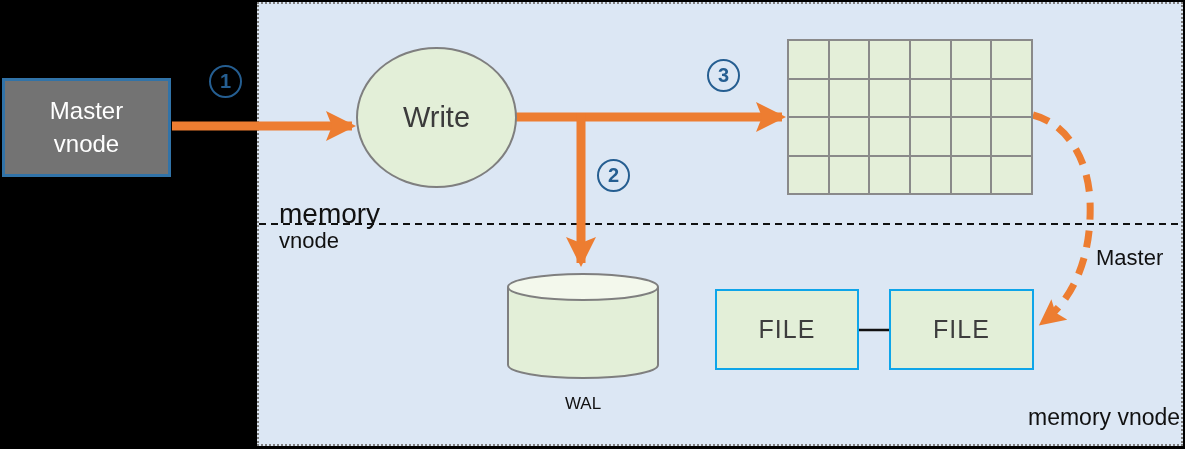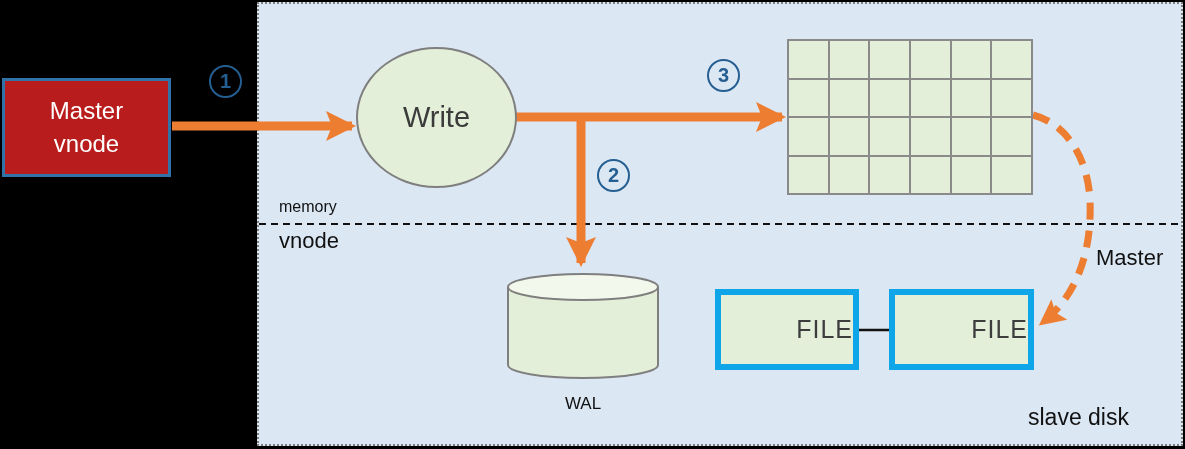--- a/index.html
+++ b/index.html
@@ -9,53 +9,53 @@
 
   
   .panel{left:257px;top:2px;width:926px;height:444px;box-sizing:border-box;
          background:#dce7f4;border:2px dotted #7f7f7f;z-index:1;}
 
   
   .wires{left:0;top:0;width:1185px;height:449px;z-index:2;pointer-events:none;}
 
   
   .master{left:2px;top:78px;width:169px;height:99px;box-sizing:border-box;
-          background:#b91c1c;border:3px solid #3173a8;z-index:3;
+          background:#737373;border:3px solid #3173a8;z-index:3;
           display:flex;align-items:center;justify-content:center;text-align:center;}
   .master span{color:#fff;font-size:24px;line-height:1.35;width:110px;}
 
   
   .write{left:356px;top:47px;width:161px;height:141px;box-sizing:border-box;
          background:#e3efd8;border:2px solid #7f7f7f;border-radius:50%;z-index:3;
          display:flex;align-items:center;justify-content:center;}
   .write span{color:#3b3b3b;font-size:29px;}
 
   
   .memtable{left:787px;top:39px;width:246px;height:156px;box-sizing:border-box;
             background:#8a8a8a;padding:2px;display:grid;gap:2px;z-index:3;}
   .memtable .cell{background:#e4efd9;}
 
   
-  .filebox{box-sizing:border-box;background:#e3efd8;border:6px solid #0ea5e9;z-index:3;
-           display:flex;align-items:center;justify-content:flex-end;}
+  .filebox{box-sizing:border-box;background:#e3efd8;border:2px solid #0ea5e9;z-index:3;
+           display:flex;align-items:center;justify-content:center;}
   .filebox span{color:#3d3d3d;font-size:25px;letter-spacing:1px;}
   .file1{left:715px;top:289px;width:144px;height:81px;}
   .file2{left:889px;top:289px;width:145px;height:81px;}
 
   
   .step{width:33px;height:33px;box-sizing:border-box;border:2.5px solid #255e91;
         border-radius:50%;color:#255e91;font-size:20px;font-weight:600;z-index:4;
         display:flex;align-items:center;justify-content:center;}
   .step1{left:209px;top:65px;}
   .step2{left:597px;top:159px;}
   .step3{left:707px;top:59px;}
 
   
   .lbl{color:#111;z-index:4;white-space:nowrap;}
-  .lbl-memory{left:279px;top:198px;font-size:16px;}
+  .lbl-memory{left:279px;top:198px;font-size:28px;}
   .lbl-disk{left:279px;top:228px;font-size:22px;}
   .lbl-wal{left:523px;top:394px;width:120px;text-align:center;font-size:17px;}
   .lbl-flush{left:1096px;top:245px;font-size:22px;}
   .lbl-slave{left:1028px;top:404px;font-size:23px;}
 </style>
 </head>
 <body>
 
 <div class="abs panel"></div>
 
@@ -137,13 +137,13 @@
   <span>2</span>
 </div>
 <div class="abs step step3">
   <span>3</span>
 </div>
 
 <div class="abs lbl lbl-memory">memory</div>
 <div class="abs lbl lbl-disk">vnode</div>
 <div class="abs lbl lbl-wal">WAL</div>
 <div class="abs lbl lbl-flush">Master</div>
-<div class="abs lbl lbl-slave">slave disk</div>
+<div class="abs lbl lbl-slave">memory vnode</div>
 
 </body></html>

